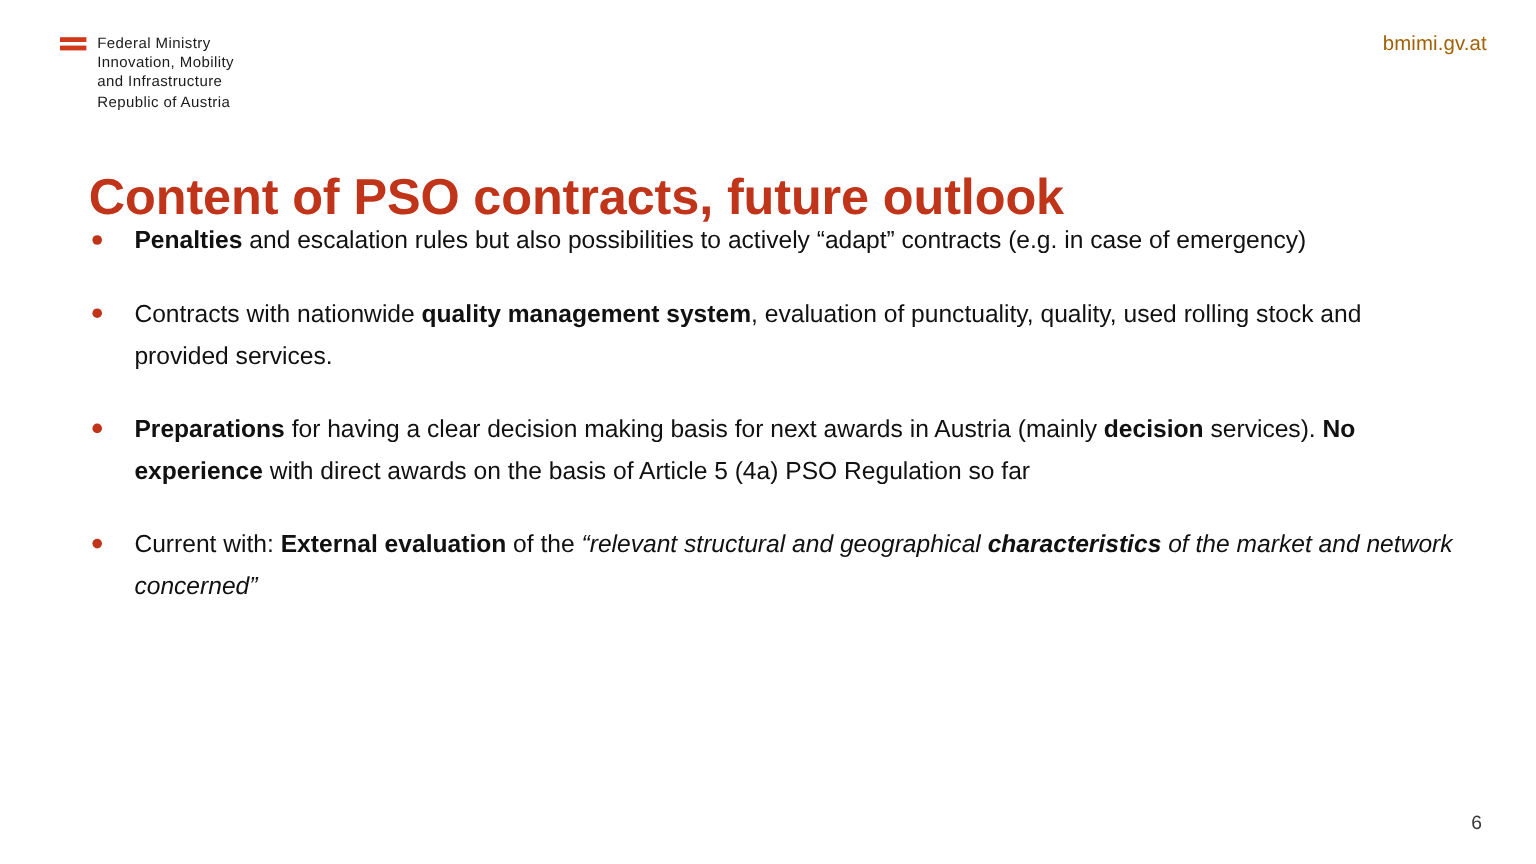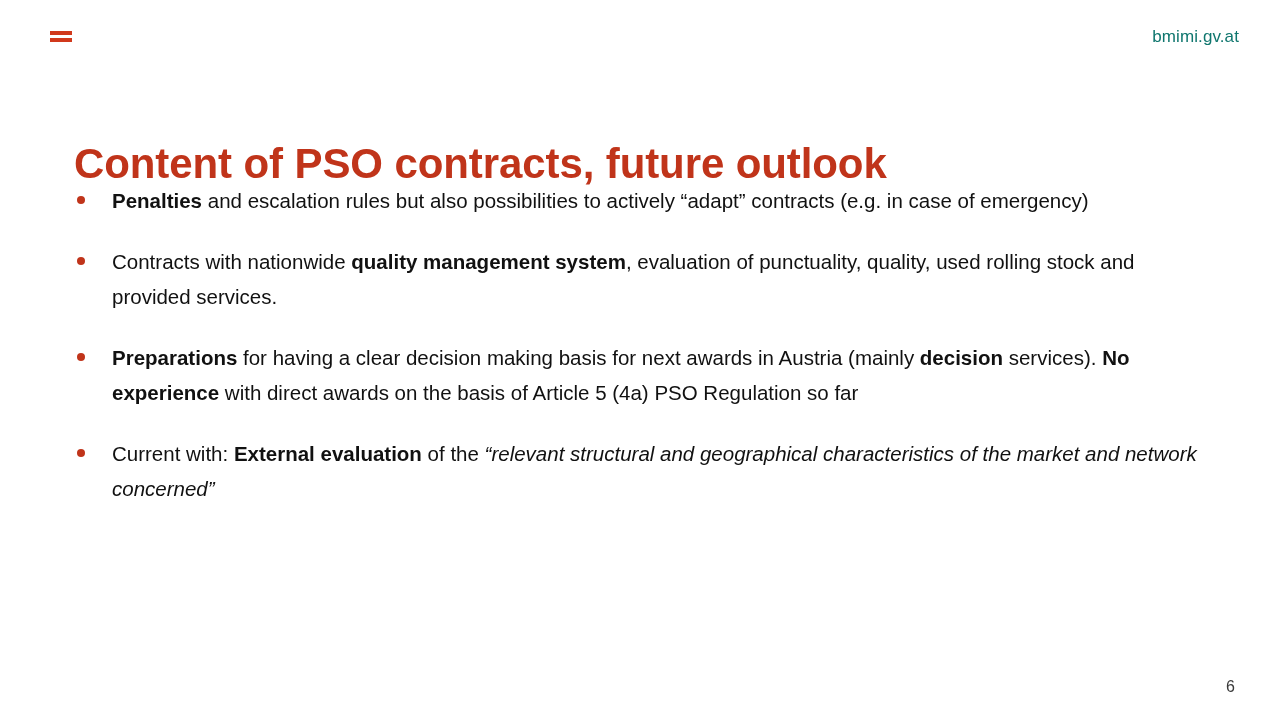--- a/index.html
+++ b/index.html
@@ -54,21 +54,21 @@
     color: #1a1a1a;
     letter-spacing: 0.35px;
     white-space: nowrap;
   }
 
   .site-url {
     position: absolute;
     top: 27px;
     right: 41px;
     font-size: 17px;
-    color: #0f766e;
+    color: #a16207;
     letter-spacing: 0.1px;
   }
 
   
   .slide-title {
     position: absolute;
     top: 115px;
     left: 74px;
     width: 1130px;
     font-size: 42px;
@@ -109,21 +109,21 @@
   }
 
   .bullet-text b {
     font-weight: bold;
   }
   .bullet-text i {
     font-style: italic;
   }
   .bullet-text .bi {
     font-style: italic;
-    font-weight: normal;
+    font-weight: bold;
   }
 
   
   .page-number {
     position: absolute;
     right: 45px;
     bottom: 24px;
     font-size: 16px;
     color: #3a3a3a;
   }
@@ -131,20 +131,26 @@
 </head>
 <body>
 
 <div class="slide-header">
 
   <div class="brand">
     <div class="flag-mark">
       <div class="bar"></div>
       <div class="gap"></div>
       <div class="bar"></div>
+    </div>
+    <div class="brand-lines">
+      <div>Federal Ministry</div>
+      <div>Innovation, Mobility</div>
+      <div>and Infrastructure</div>
+      <div>Republic of Austria</div>
     </div>
   </div>
 
   <div class="site-url">bmimi.gv.at</div>
 
 </div>
 
 <h1 class="slide-title">Content of PSO contracts, future outlook</h1>
 
 <div class="slide-body">

